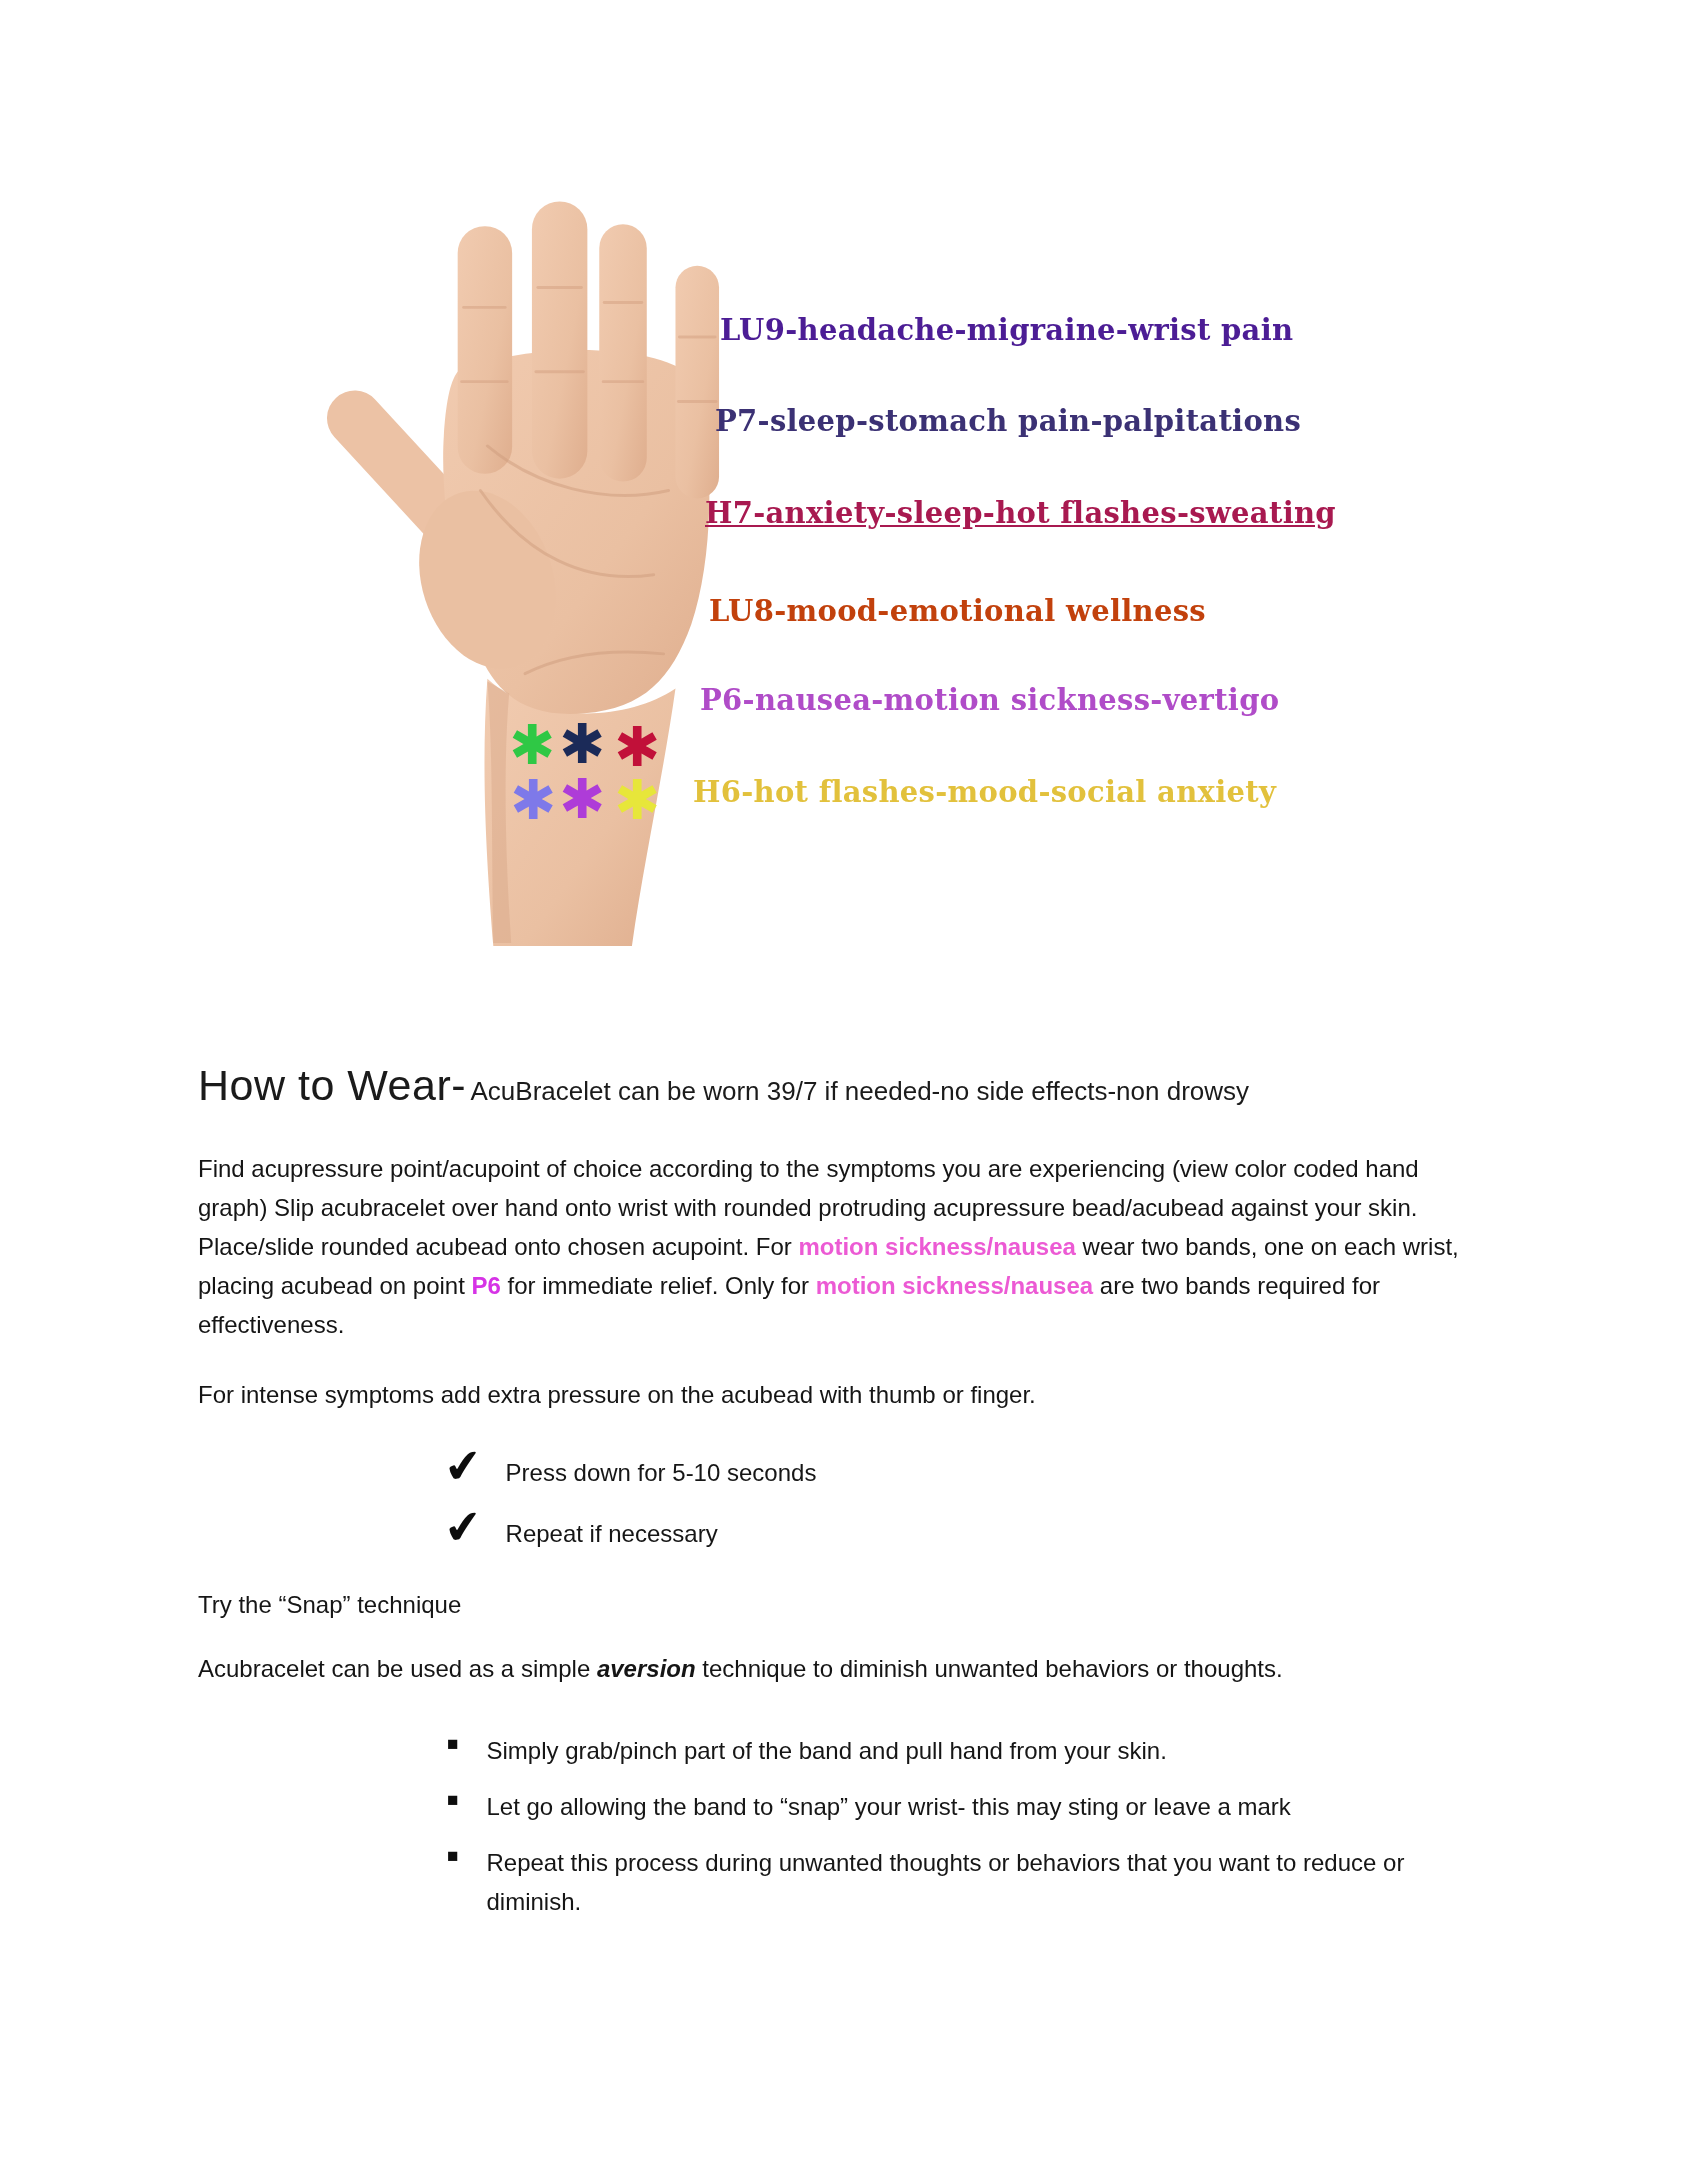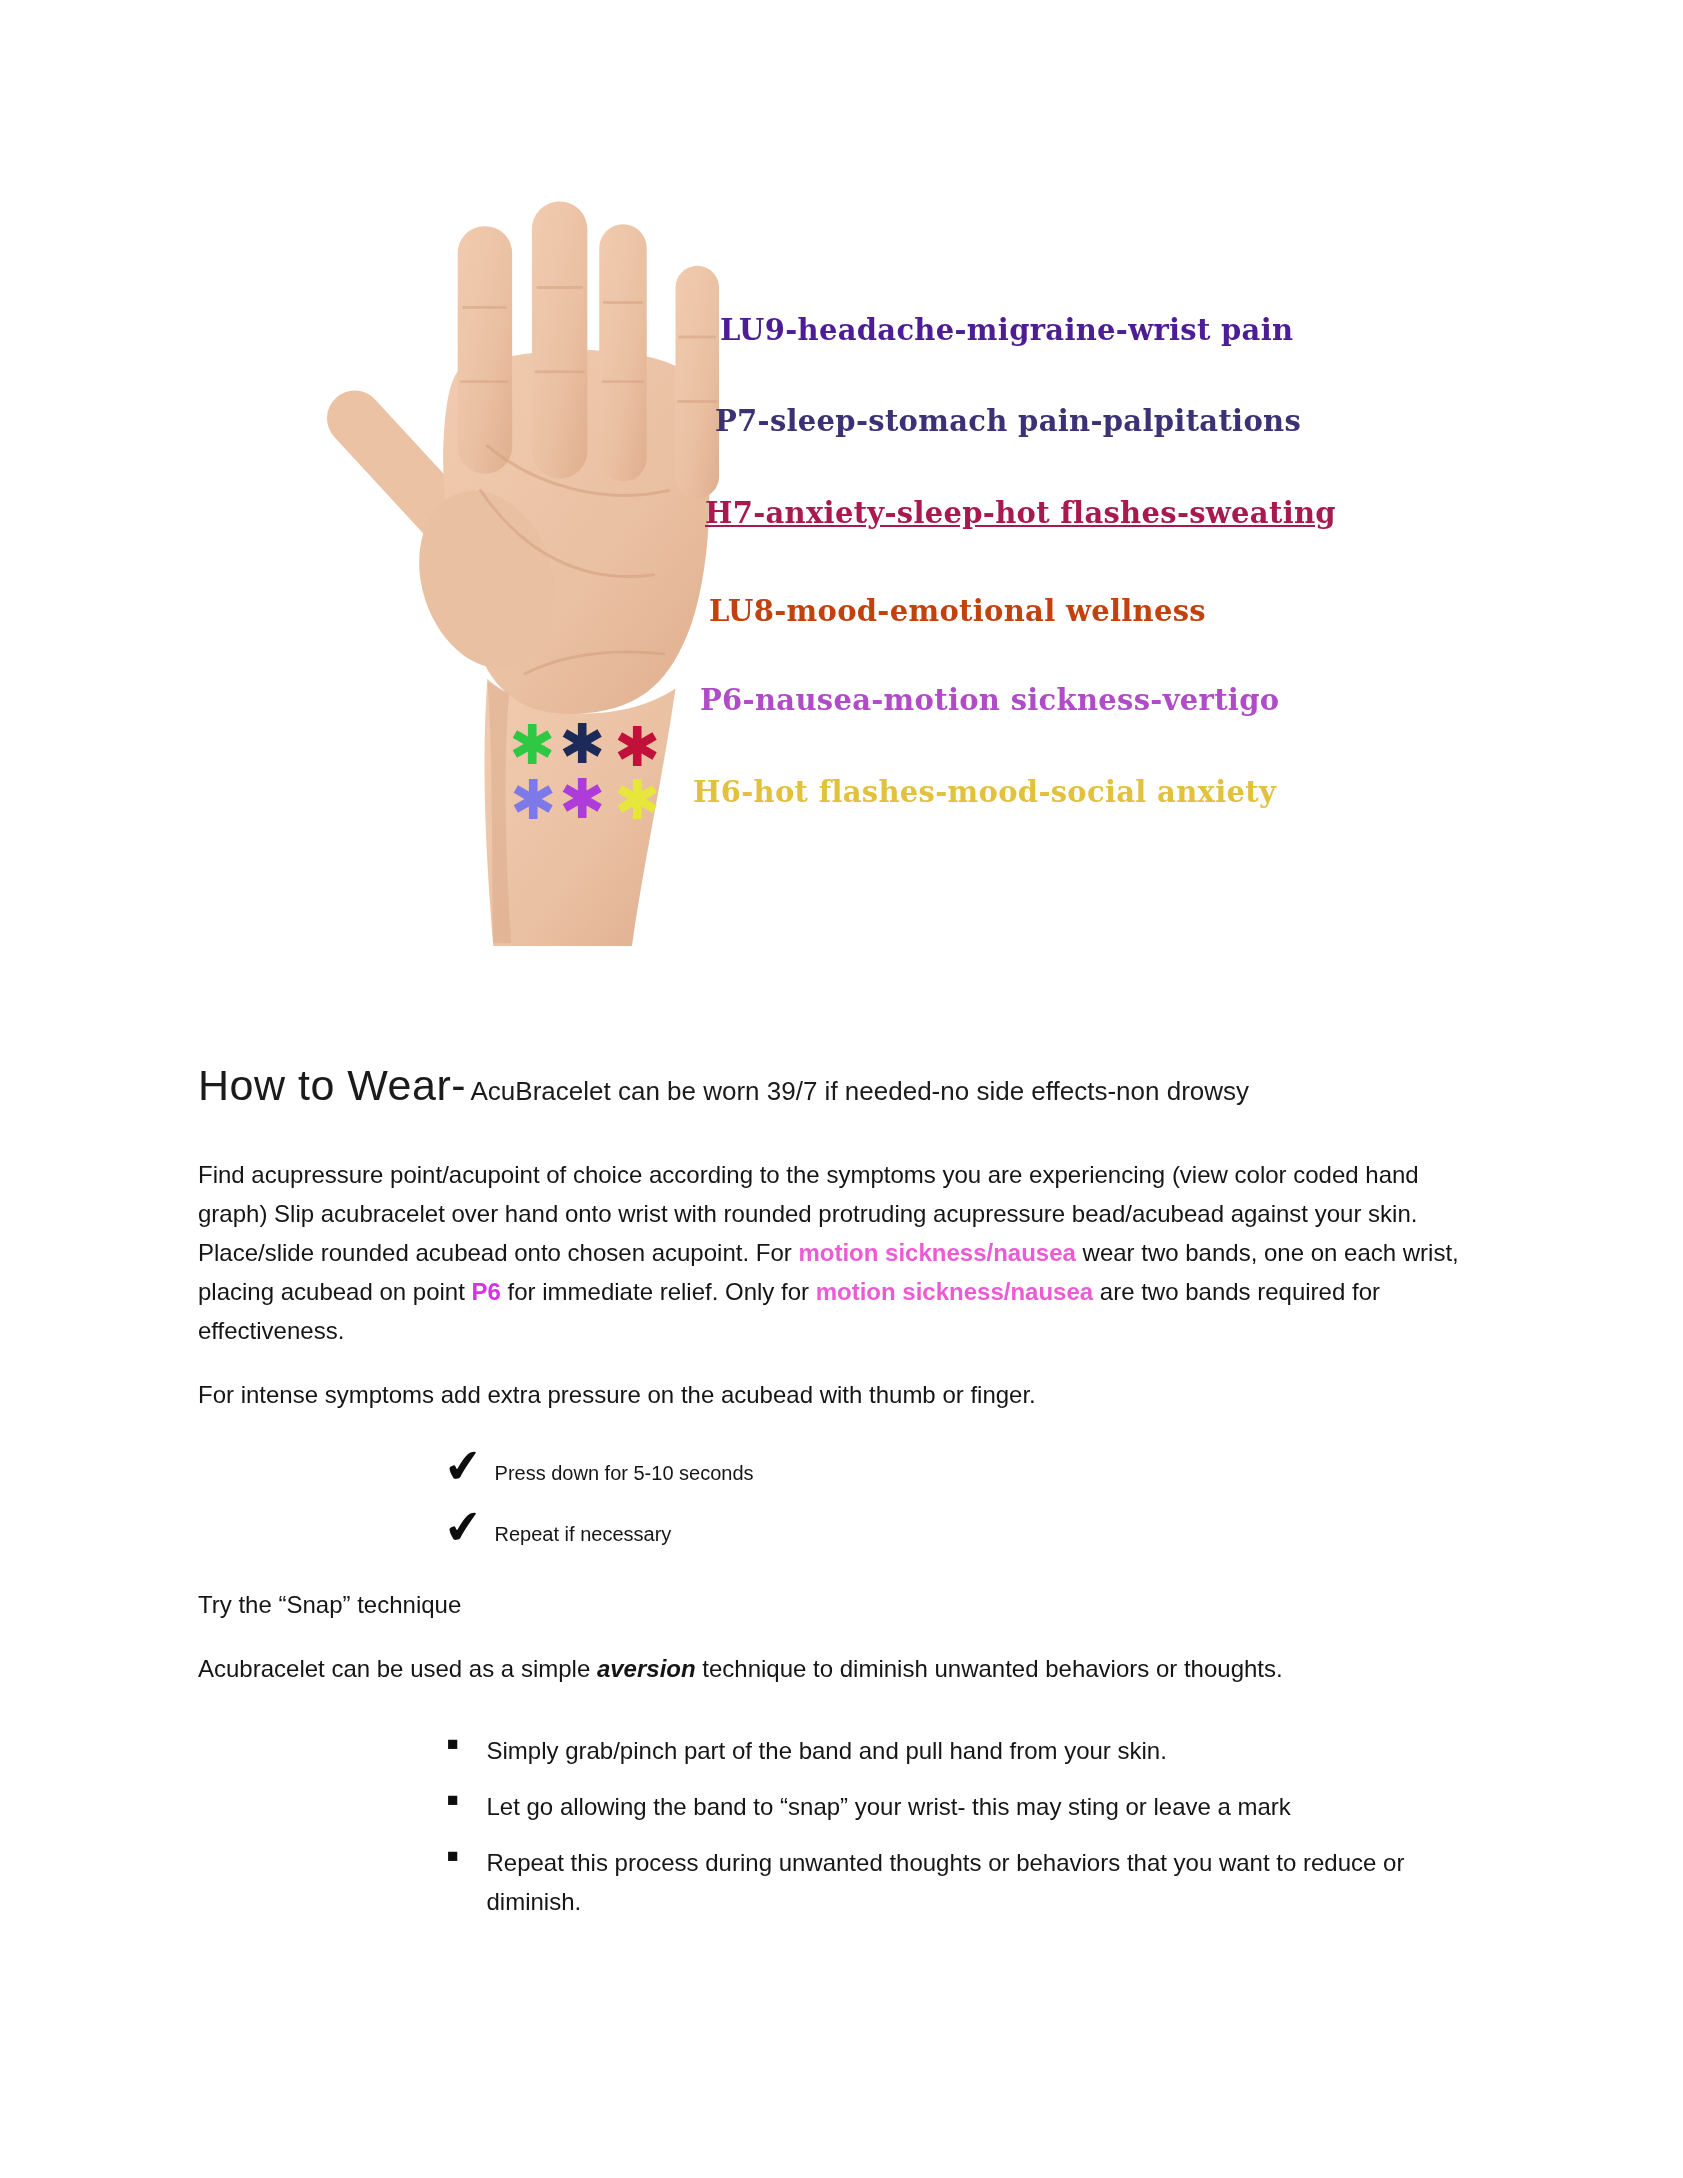--- a/index.html
+++ b/index.html
@@ -27,28 +27,28 @@
   .ast-1{left:582px;top:744px;}
   .ast-2{left:637px;top:747px;}
   .ast-3{left:533px;top:800px;}
   .ast-4{left:582px;top:799px;}
   .ast-5{left:637px;top:800px;}
   
   .title-line{position:absolute;left:198px;top:1061px;white-space:nowrap;}
   .title-big{font-size:43px;font-weight:400;color:#1b1b1b;letter-spacing:0.5px;}
   .title-sub{font-size:26px;font-weight:400;color:#1b1b1b;}
   .para{position:absolute;left:198px;width:1282px;font-size:24px;line-height:39px;color:#151515;}
-  .para-intro{top:1149px;margin-top:6px;}
+  .para-intro{top:1149px;}
   .para-pressure{top:1375px;width:1282px;}
   .snap-heading{position:absolute;left:198px;top:1585px;font-size:24px;line-height:39px;}
   .para-aversion{top:1649px;}
   .check-list{position:absolute;left:444px;top:1443px;}
   .check-item{display:flex;align-items:flex-start;height:57px;margin-bottom:4px;}
   .check-icon{font-family:"DejaVu Sans",sans-serif;font-size:46px;line-height:1;color:#0d0d0d;transform:rotate(-6deg);}
-  .check-text{font-size:20px;line-height:24px;margin-left:12px;margin-top:18px;}
+  .check-text{font-size:24px;line-height:24px;margin-left:23px;margin-top:18px;}
   .bullet-list{position:absolute;left:447px;top:1731px;width:970px;}
   .bullet-item{display:flex;align-items:flex-start;margin-bottom:17px;}
   .bullet-square{font-size:19px;line-height:19px;color:#0d0d0d;margin-top:3px;flex:0 0 auto;}
   .bullet-text{font-size:24px;line-height:39px;margin-left:28px;max-width:931px;}
 </style>
 </head>
 <body>
 
 <div class="page">
 

